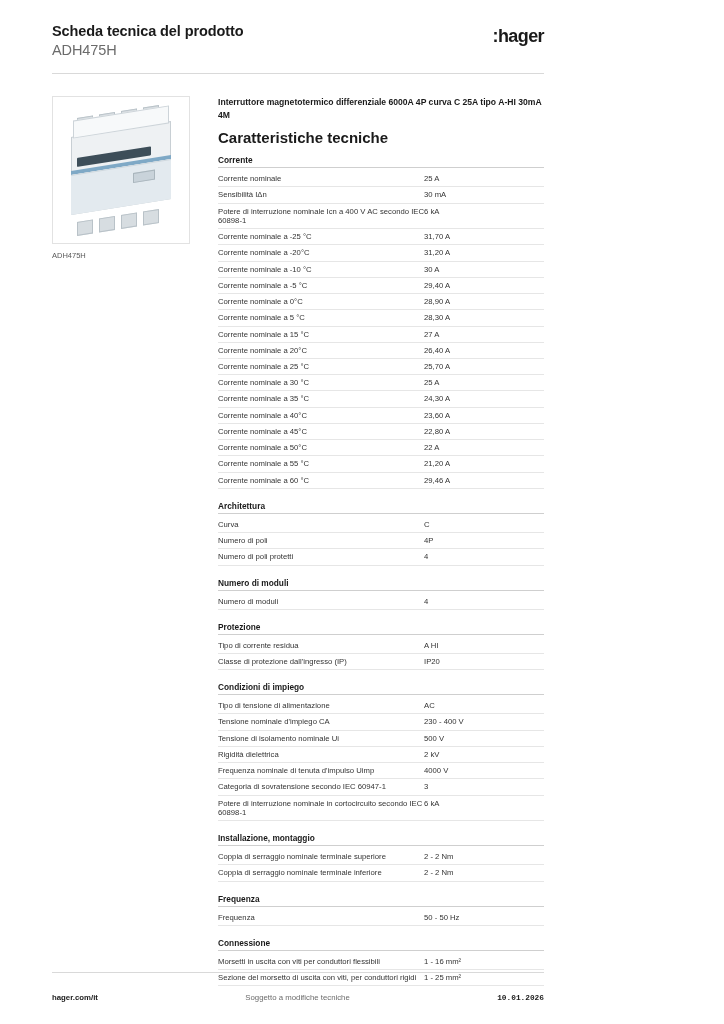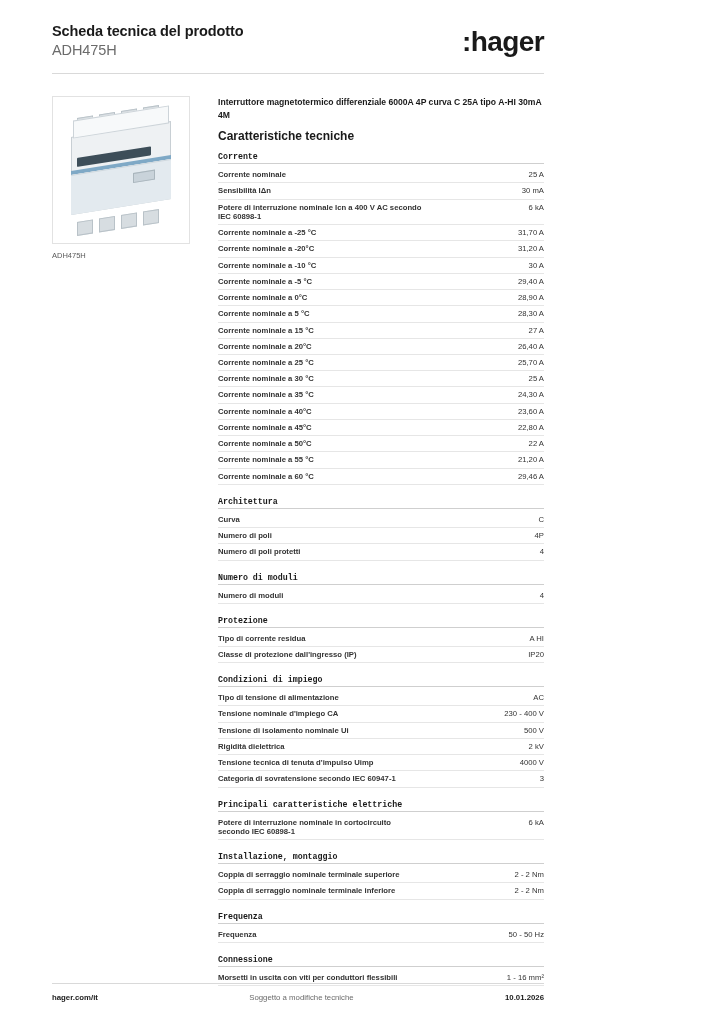--- a/index.html
+++ b/index.html
@@ -39,21 +39,21 @@
     letter-spacing: -0.1px;
   }
   .doc-subtitle {
     font-size: 14.5px;
     font-weight: normal;
     color: #6b6b6b;
     margin-top: 1px;
     letter-spacing: -0.1px;
   }
   .brand {
-    font-size: 28px;
+    font-size: 18px;
     font-weight: bold;
     color: #1a1a1a;
     letter-spacing: -0.6px;
     padding-top: 4px;
   }
   .brand .colon { color: #1a1a1a; }
 
   
   .content {
     display: flex;
@@ -146,71 +146,70 @@
 
   
   .prod-desc {
     font-size: 8.6px;
     font-weight: bold;
     color: #1a1a1a;
     line-height: 1.45;
     margin-bottom: 8px;
   }
   .section-head {
-    font-size: 12px;
+    font-size: 15px;
     font-weight: bold;
     color: #1a1a1a;
     margin-bottom: 9px;
   }
   .group-head {
     font-size: 8.3px;
     font-weight: bold;
     color: #1a1a1a;
     margin-top: 12px;
     margin-bottom: 3px;
     padding-bottom: 2px;
     border-bottom: 1px solid #cfcfcf;
-    font-family: Liberation Mono, monospace;
   }
   .group-head.first { margin-top: 0; }
   table.spec {
     width: 100%;
     border-collapse: collapse;
     table-layout: fixed;
   }
   table.spec tr {
     border-bottom: 1px solid #e6e6e6;
   }
   table.spec td {
     font-size: 7.7px;
     color: #333333;
     padding: 3.0px 0 3.0px 0;
     line-height: 1.2;
     vertical-align: top;
   }
-  table.spec td.lbl { text-align: left; font-weight: bold; }
-  table.spec td.val { text-align: right; width: 120px; white-space: nowrap; }
+  table.spec td.lbl { text-align: left; }
+  table.spec td.val { text-align: left; width: 120px; white-space: nowrap; }
 
   
   .footer {
     position: absolute;
     left: 52px;
     right: 52px;
     bottom: 22px;
     border-top: 1px solid #d9d9d9;
-    padding-top: 9px;
+    padding-top: 20px;
     display: flex;
     align-items: center;
     justify-content: space-between;
     font-size: 7.8px;
     color: #4a4a4a;
   }
   .footer .left { font-weight: bold; color: #1a1a1a; }
   .footer .center { color: #6b6b6b; }
-  .footer .right { font-weight: bold; color: #1a1a1a; }
+  .footer .right { font-weight: bold; color: #1a1a1a; font-family: Liberation Mono, monospace; }
 </style>
 </head>
 <body>
 
 <div class="page">
 
   <div class="header">
     <div class="header-left">
       <div class="doc-title">Scheda tecnica del prodotto</div>
       <div class="doc-subtitle">ADH475H</div>
@@ -381,30 +380,29 @@
               </tr>
               <tr>
                 <td class="lbl">Tensione di isolamento nominale Ui</td>
                 <td class="val">500 V</td>
               </tr>
               <tr>
                 <td class="lbl">Rigidità dielettrica</td>
                 <td class="val">2 kV</td>
               </tr>
               <tr>
-                <td class="lbl">Tensione tecnica di tenuta d'impulso Uimp</td>
+                <td class="lbl">Frequenza nominale di tenuta d'impulso Uimp</td>
                 <td class="val">4000 V</td>
               </tr>
               <tr>
                 <td class="lbl">Categoria di sovratensione secondo IEC 60947-1</td>
                 <td class="val">3</td>
               </tr>
             </tbody>
           </table>
-          <div class="group-head">Principali caratteristiche elettriche</div>
           <table class="spec">
             <tbody>
               <tr>
                 <td class="lbl">Potere di interruzione nominale in cortocircuito secondo IEC 60898-1</td>
                 <td class="val">6 kA</td>
               </tr>
             </tbody>
           </table>
           <div class="group-head">Installazione, montaggio</div>
           <table class="spec">
@@ -427,20 +425,24 @@
                 <td class="val">50 - 50 Hz</td>
               </tr>
             </tbody>
           </table>
           <div class="group-head">Connessione</div>
           <table class="spec">
             <tbody>
               <tr>
                 <td class="lbl">Morsetti in uscita con viti per conduttori flessibili</td>
                 <td class="val">1 - 16 mm²</td>
+              </tr>
+              <tr>
+                <td class="lbl">Sezione del morsetto di uscita con viti, per conduttori rigidi</td>
+                <td class="val">1 - 25 mm²</td>
               </tr>
             </tbody>
           </table>
         </div>
     </div>
 
   </div>
 
   <div class="footer">
     <div class="left">hager.com/it</div>

